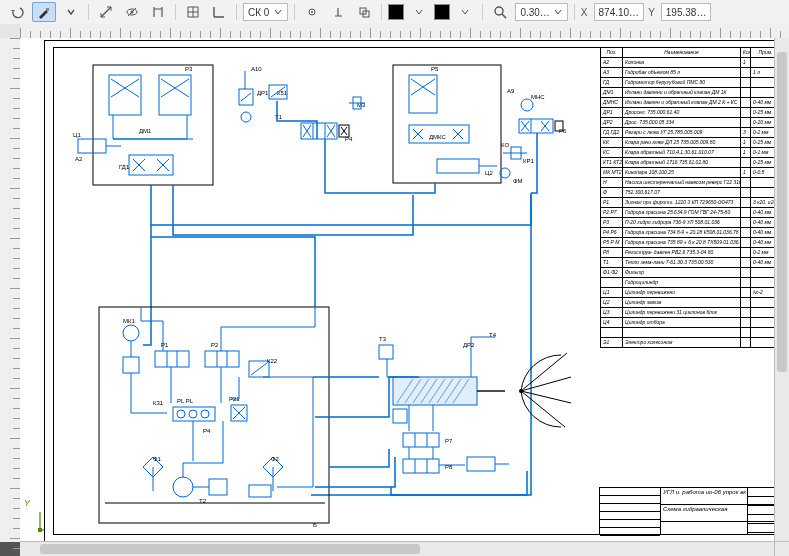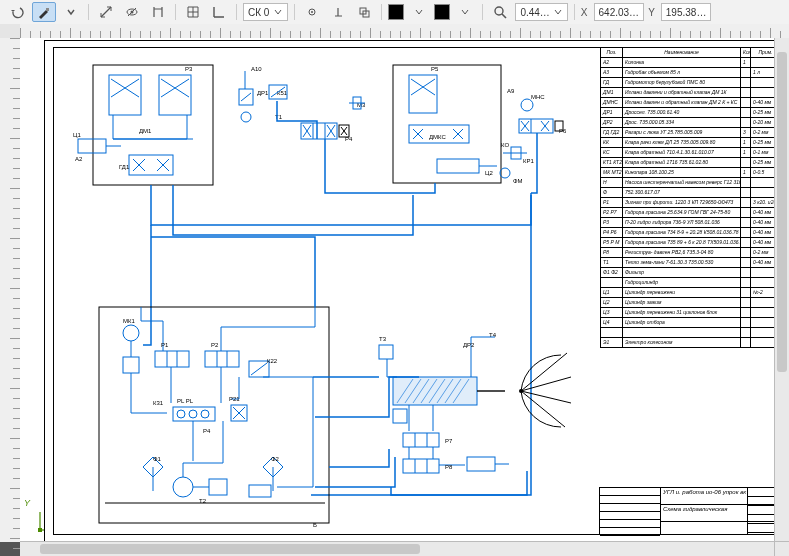--- a/index.html
+++ b/index.html
@@ -387,29 +387,29 @@
       </svg>
     </span>
   <span class="tb-sep"></span>
   <span class="tb-btn ico">
       <svg width="14" height="14">
         <circle cx="6" cy="6" r="4" fill="none" stroke="#555" stroke-width="1.4"></circle>
         <line x1="9" y1="9" x2="13" y2="13" stroke="#555" stroke-width="1.6"></line>
       </svg>
     </span>
   <span class="tb-field">
-    <span>0.44…</span>
+    <span>0.30…</span>
     <svg width="10" height="10" style="margin-left:3px">
         <path d="M2 3 L5 7 L8 3" fill="none" stroke="#555"></path>
       </svg>
   </span>
   <span class="tb-sep"></span>
   <span class="tb-label">X</span>
   <span class="tb-field">
-      <span>642.03…</span>
+      <span>874.10…</span>
     </span>
   <span class="tb-label">Y</span>
   <span class="tb-field">
       <span>195.38…</span>
     </span>
 </div>
 
 <div class="ruler-corner"></div>
 <div class="ruler-h" id="rh">
     <div class="tick" style="left: 0px; top: 4px; height: 10px;"></div>

